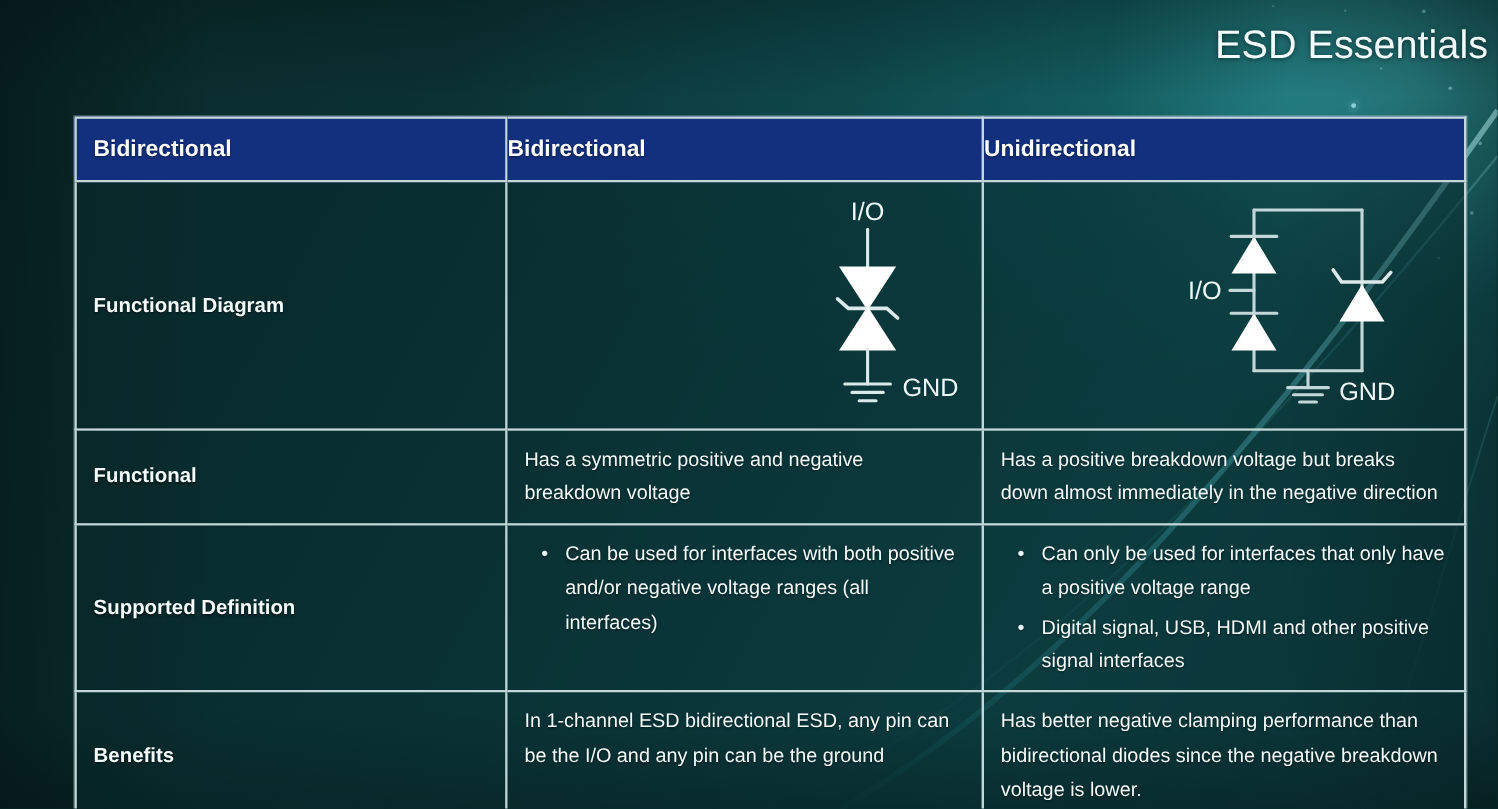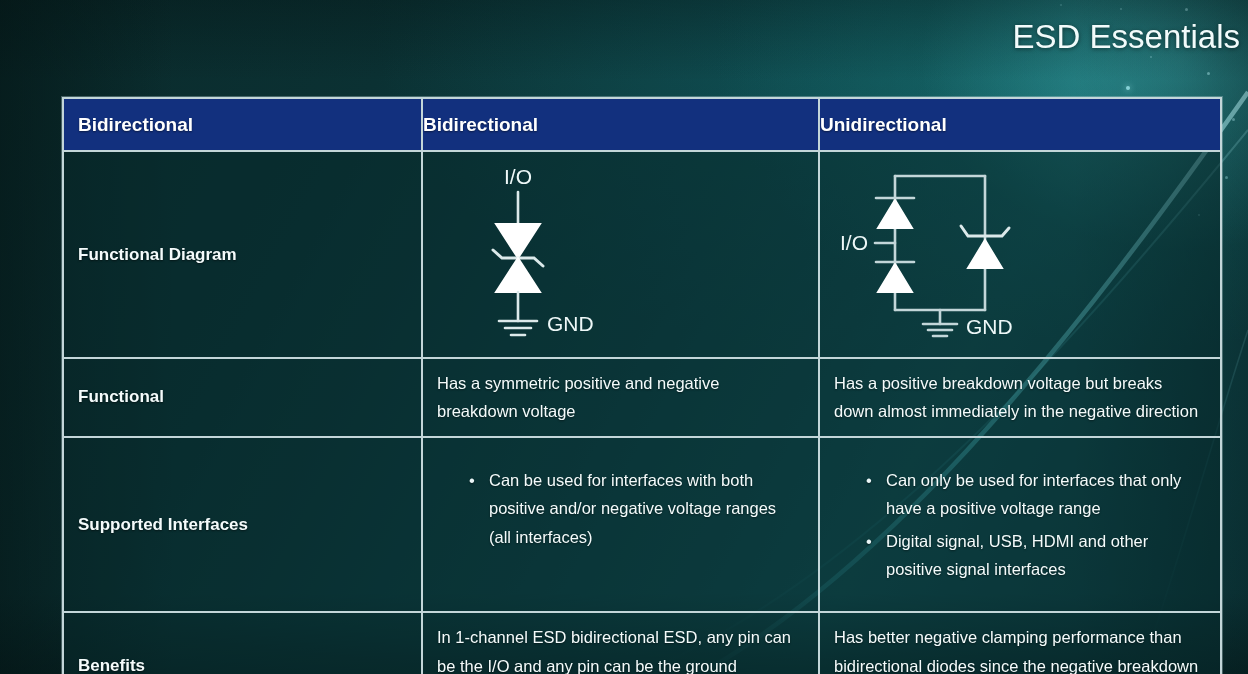--- a/index.html
+++ b/index.html
@@ -112,26 +112,26 @@
     text-shadow: 0 1px 2px rgba(0,0,0,0.5);
   }
   td.cell-text {
     font-size: 16.5px;
     line-height: 1.72;
     padding: 10px 14px 10px 14px;
     vertical-align: top;
     text-shadow: 0 1px 2px rgba(0,0,0,0.45);
   }
   td.cell-diagram {
-    text-align: left;
+    text-align: right;
     vertical-align: middle;
     height: 205px;
   }
   ul.bullets {
-    margin: 18px;
+    margin: 0;
     padding: 0 0 0 20px;
     list-style: none;
   }
   ul.bullets li {
     position: relative;
     padding-left: 14px;
     margin: 0 0 4px 0;
   }
   ul.bullets li:last-child { margin-bottom: 0; }
   ul.bullets li::before {
@@ -271,21 +271,21 @@
         </td>
       </tr>
 
       <tr>
         <td class="rowlabel">Functional</td>
         <td class="cell-text">Has a symmetric positive and negative breakdown voltage</td>
         <td class="cell-text">Has a positive breakdown voltage but breaks down almost immediately in the negative direction</td>
       </tr>
 
       <tr>
-        <td class="rowlabel">Supported Interfaces</td>
+        <td class="rowlabel">Supported Definition</td>
         <td class="cell-text">
           <ul class="bullets">
             <li>Can be used for interfaces with both positive and/or negative voltage ranges (all interfaces)</li>
           </ul>
         </td>
         <td class="cell-text">
           <ul class="bullets">
             <li>Can only be used for interfaces that only have a positive voltage range</li>
             <li>Digital signal, USB, HDMI and other positive signal interfaces</li>
           </ul>

